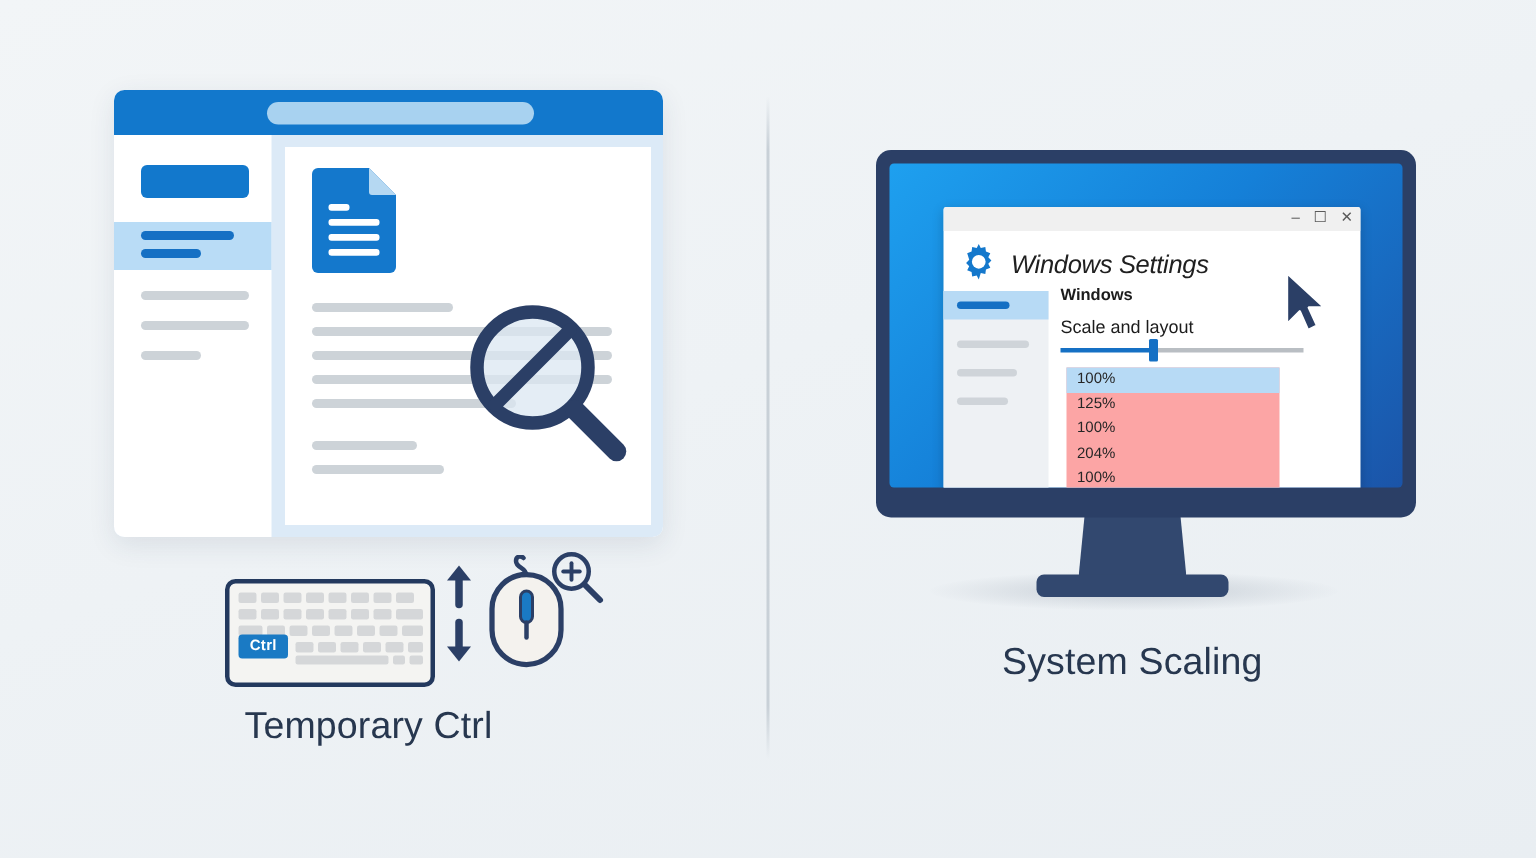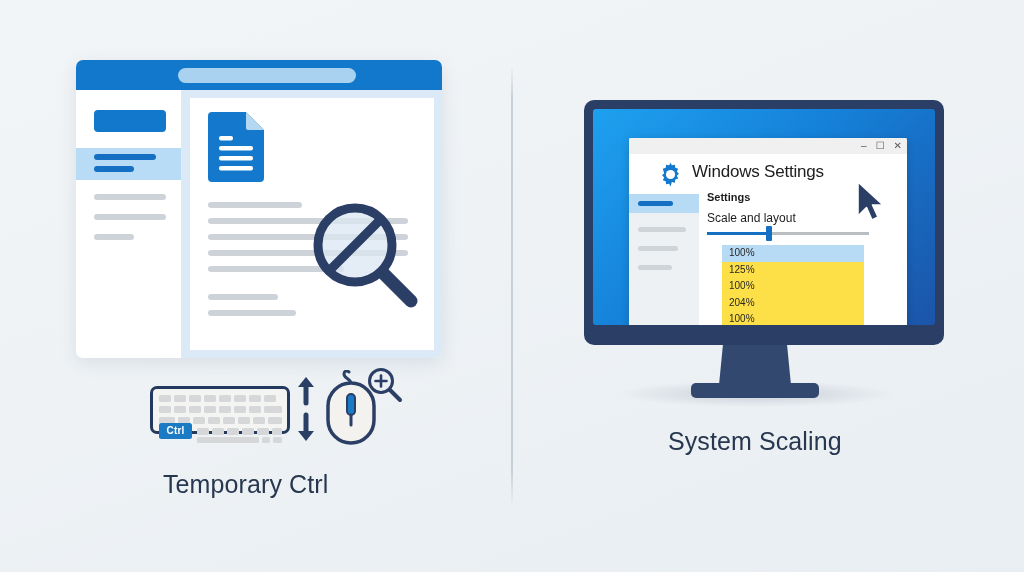--- a/index.html
+++ b/index.html
@@ -141,21 +141,21 @@
     width: 118px;
     height: 118px;
   }
 
   
   .kbd {
     position: absolute;
     left: 150px;
     top: 386px;
     width: 140px;
-    height: 48px;
+    height: 72px;
     background: #f4f4f2;
     border: 3px solid #23395e;
     border-radius: 7px;
   }
   .key {
     position: absolute;
     background: #d5d7d9;
     border-radius: 1.5px;
     height: 7px;
   }
@@ -275,25 +275,26 @@
     align-items: center;
     color: #5a5a5a;
     font-size: 10px;
     line-height: 14px;
     font-family: "Liberation Sans", sans-serif;
   }
   .winbtn { cursor: default; }
 
   .setwin-head {
     position: absolute;
-    left: 29px;
+    left: 11px;
     top: 24px;
     display: flex;
-    align-items: flex-start;
+    align-items: flex-end;
     gap: 9px;
+    font-style: italic;
   }
   .gear-icon { width: 25px; height: 25px; display: block; }
   .setwin-title {
     font-size: 17px;
     color: #202020;
     font-family: "Liberation Sans", sans-serif;
     letter-spacing: -0.2px;
   }
 
   .setwin-sidebar {
@@ -366,24 +367,24 @@
     left: 58px;
     top: -6px;
     width: 6px;
     height: 15px;
     background: #1570c4;
     border-radius: 1px;
   }
 
   .dropdown {
     position: absolute;
-    left: 15px;
+    left: 4px;
     top: 54px;
     width: 142px;
-    background: #fde047;
+    background: #fca5a5;
   }
   .dd-item {
     height: 16.5px;
     line-height: 16.5px;
     padding-left: 7px;
     font-size: 10px;
     color: #262626;
     font-family: "Liberation Sans", sans-serif;
   }
   .dd-item.selected { background: #b7daf5; }
@@ -562,21 +563,21 @@
           <div class="setwin-sidebar">
             <div class="ss-active">
               <div class="ss-active-bar"></div>
             </div>
             <div class="ss-line" style="top:33px;width:48px;"></div>
             <div class="ss-line" style="top:52px;width:40px;"></div>
             <div class="ss-line" style="top:71px;width:34px;"></div>
           </div>
 
           <div class="setwin-main">
-            <div class="sm-display">Settings</div>
+            <div class="sm-display">Windows</div>
             <div class="sm-scale">Scale and layout</div>
 
             <div class="slider">
               <div class="slider-track-filled" style="width: 61.56px;"></div>
               <div class="slider-track-rest" style="left: 61.56px; width: 100.44px;"></div>
               <div class="slider-thumb" style="left: 58.56px;"></div>
             </div>
 
             <div class="dropdown" id="scale-dropdown">
                 <div class="dd-item selected">100%</div>

